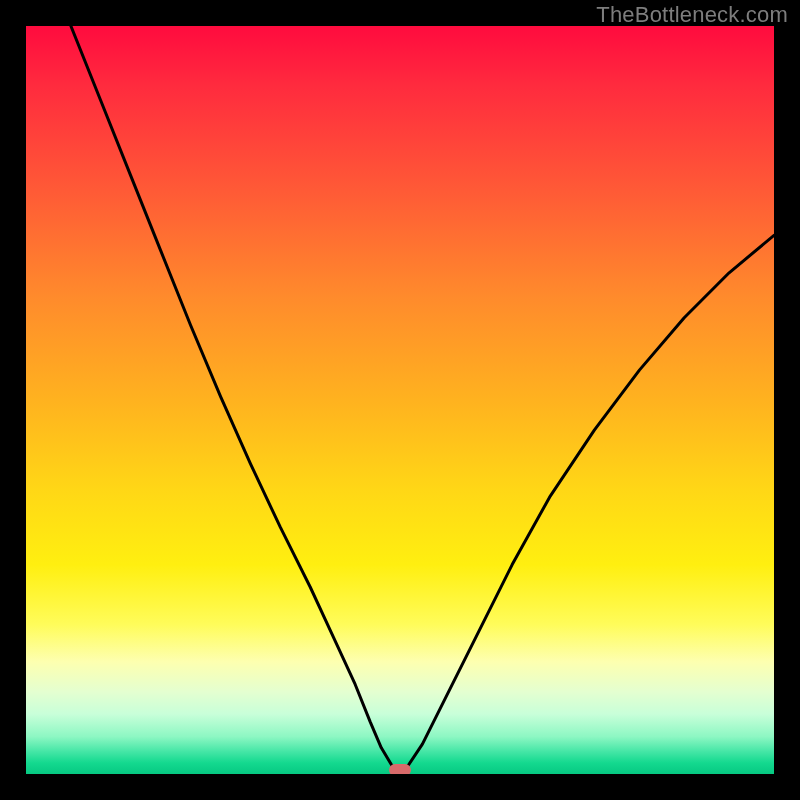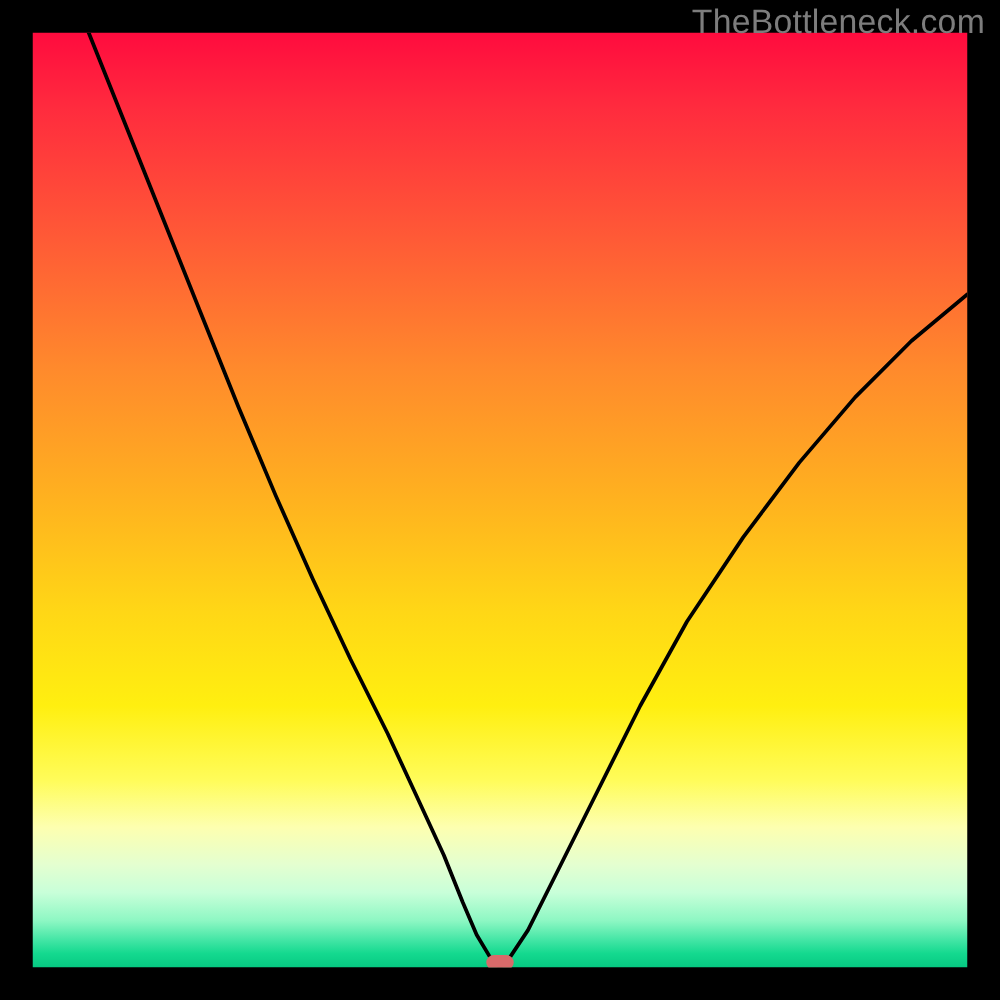--- a/index.html
+++ b/index.html
@@ -15,21 +15,21 @@
     position: relative;
     width: 800px;
     height: 800px;
     background: #000;
   }
   .watermark {
     position: absolute;
     top: 2px;
     right: 12px;
     color: #7d7d7d;
-    font-size: 27px;
+    font-size: 22px;
     letter-spacing: 0.2px;
     z-index: 4;
   }
   .plot-area {
     position: absolute;
     left: 26px;
     top: 26px;
     width: 748px;
     height: 748px;
     overflow: hidden;

